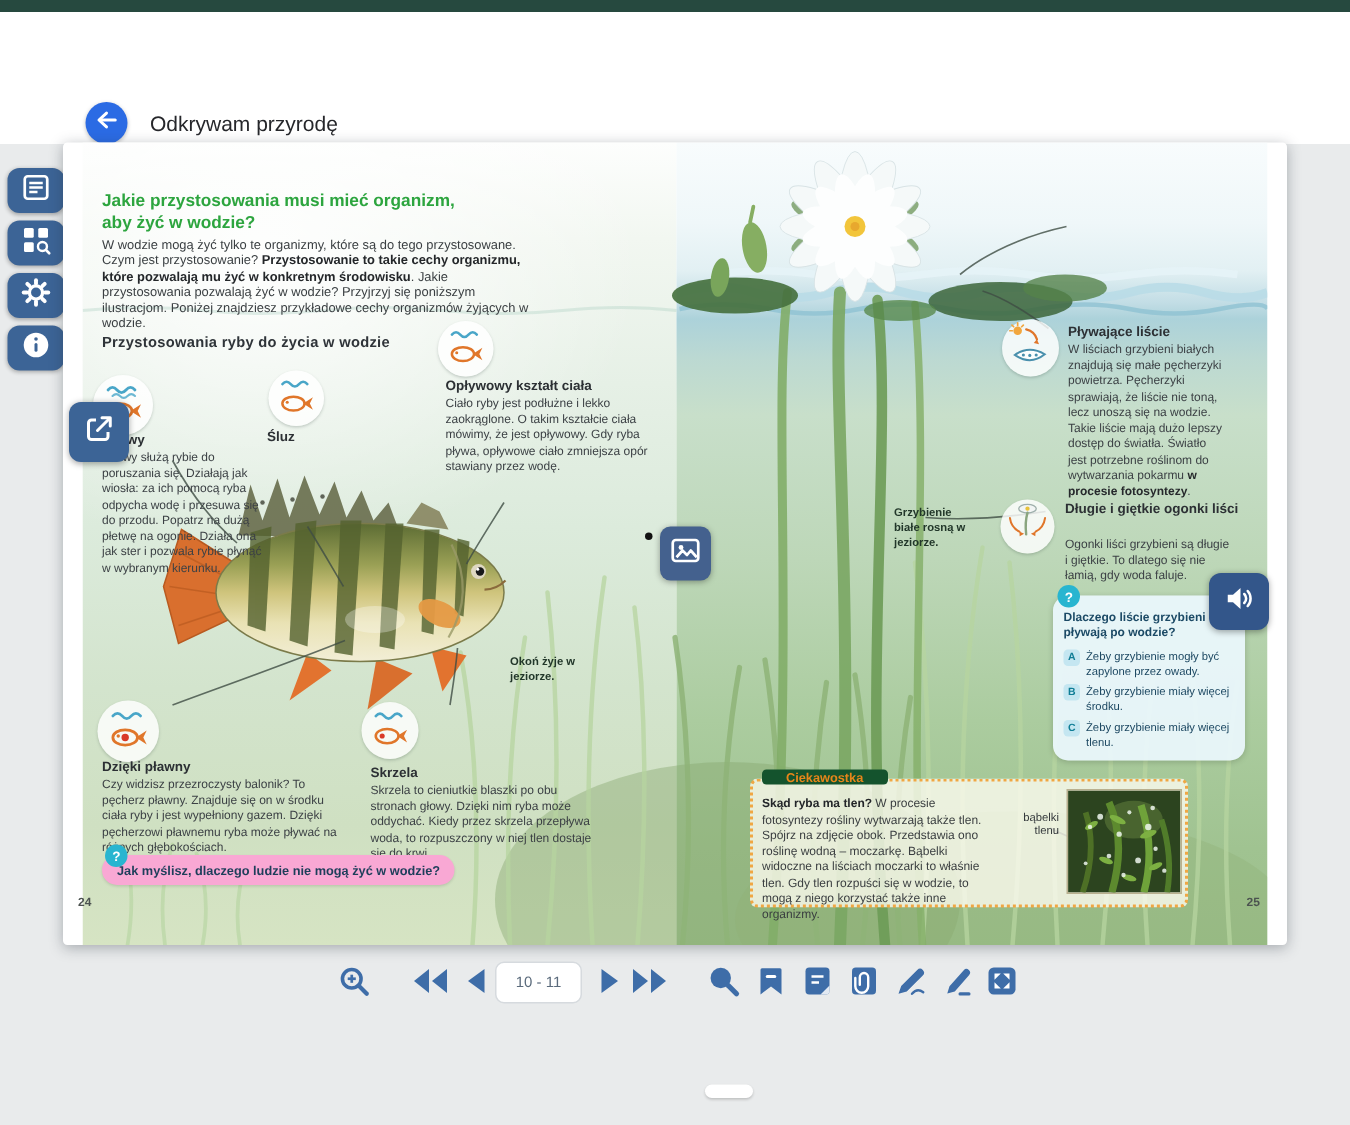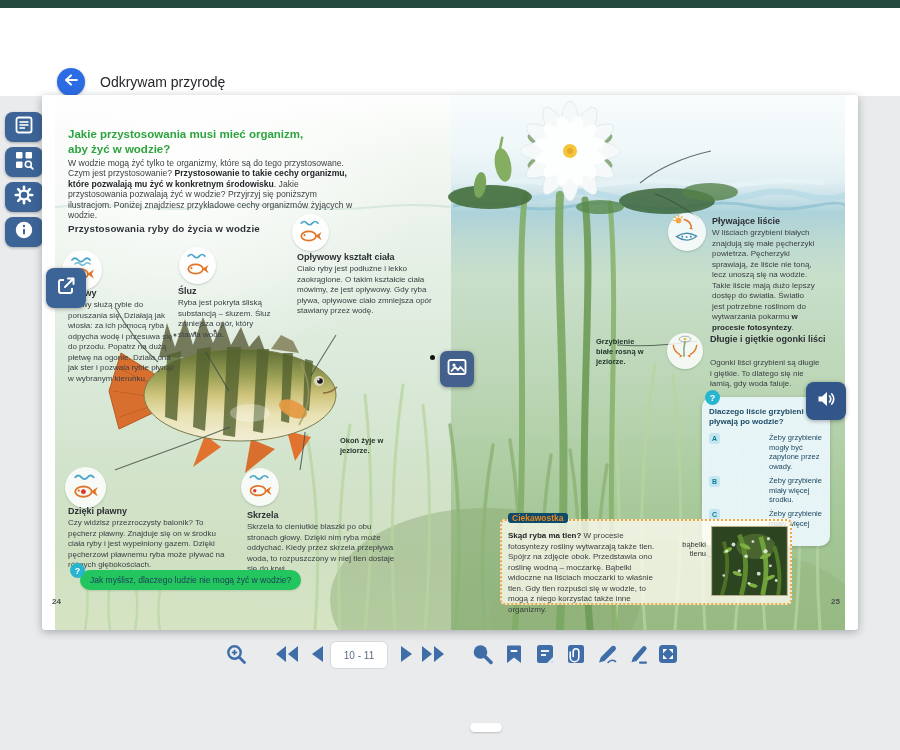--- a/index.html
+++ b/index.html
@@ -29,34 +29,34 @@
   .intro{position:absolute;left:68px;top:158px;width:292px;font-size:8.6px;line-height:1.22;color:#3a3f42;}
   .intro b{color:#24272a;}
   .sub-h{position:absolute;left:68px;top:223px;font-size:9.8px;font-weight:bold;color:#2f3439;letter-spacing:.2px;}
   .badge{position:absolute;border-radius:50%;background:rgba(255,255,255,.82);
          box-shadow:0 1px 2px rgba(60,80,70,.25);display:flex;align-items:center;justify-content:center;}
   .sec-t{position:absolute;font-size:9px;font-weight:bold;color:#2c3034;}
   .sec-b{position:absolute;font-size:8px;line-height:1.32;color:#3c4145;}
   .sec-b b{color:#26292c;}
   .caption{position:absolute;font-size:7.5px;font-weight:bold;line-height:1.3;color:#22372a;}
   .pgnum{position:absolute;font-size:8px;color:#4c5350;font-weight:bold;}
-  .qbubble{position:absolute;left:80px;top:570px;padding:5px 10px;border-radius:11px;background:#22c55e;
-           font-size:8.5px;font-weight:400;color:#1d3e5a;white-space:nowrap;box-shadow:0 1px 2px rgba(0,0,0,.12);}
+  .qbubble{position:absolute;left:68px;top:570px;padding:5px 10px;border-radius:11px;background:#f9a8d4;
+           font-size:8.5px;font-weight:700;color:#1d3e5a;white-space:nowrap;box-shadow:0 1px 2px rgba(0,0,0,.12);}
   .qmark{position:absolute;width:15px;height:15px;border-radius:50%;background:#28b5d0;color:#fff;
          font-size:9px;font-weight:bold;display:flex;align-items:center;justify-content:center;z-index:6;}
   .quiz{position:absolute;left:702px;top:397px;width:114px;background:rgba(234,246,252,.94);border-radius:10px;
         padding:10px 7px 8px 7px;box-shadow:0 1px 4px rgba(0,0,0,.18);}
   .quiz-q{font-size:8px;font-weight:600;color:#1c4a66;line-height:1.3;margin-bottom:5px;}
-  .qopt{display:flex;margin-top:4px;gap:45px;}
+  .qopt{display:flex;margin-top:4px;}
   .qchip{flex:0 0 11px;width:11px;height:11px;border-radius:3px;background:#c4e6f1;color:#0f7d96;
          font-size:7px;font-weight:bold;text-align:center;line-height:11px;margin-right:4px;cursor:pointer;}
   .qtxt{font-size:7.5px;line-height:1.3;color:#1d4862;}
   .fact{position:absolute;left:500px;top:519px;width:288px;height:82px;border:2px dotted #f0a743;
         border-radius:5px;background:rgba(255,252,242,.78);}
-  .fact-label{position:absolute;left:508px;top:513px;padding:0 4px;background:#0c4a6e;border-radius:3px;
+  .fact-label{position:absolute;left:508px;top:513px;padding:0 16px;background:#14532d;border-radius:3px;
               font-size:8.5px;font-weight:bold;color:#e8861a;z-index:5;}
   .fact-body{position:absolute;left:508px;top:531px;width:150px;font-size:8px;line-height:1.32;color:#3a3e40;}
   .fact-body b{color:#232629;}
   .photo{position:absolute;left:711px;top:526px;width:77px;height:70px;border:1px solid #b9b08f;box-sizing:border-box;}
   .photo-label{position:absolute;left:664px;top:540px;width:42px;text-align:right;font-size:7.5px;
                line-height:1.25;color:#33383b;}
   .floatbtn{position:absolute;background:#3c6496;display:flex;align-items:center;justify-content:center;
             box-shadow:0 1px 4px rgba(0,0,0,.35);cursor:pointer;}
   .handle{position:absolute;left:428px;top:628px;width:32px;height:9px;background:#fff;border-radius:5px;
           box-shadow:0 1px 2px rgba(0,0,0,.2);}
@@ -321,21 +321,20 @@
           <path d="M10,12 q3,-3.5 6,0 t6,0 t6,0" stroke="#49a6c8" stroke-width="1.8" fill="none" stroke-linecap="round"></path>
           <ellipse cx="18" cy="26" rx="8" ry="5" fill="none" stroke="#e0762a" stroke-width="1.8"></ellipse>
           <path d="M25,26 l7,-4.5 -2.2,4.5 2.2,4.5 z" fill="#e0762a"></path>
           <circle cx="14.5" cy="26" r="1.8" fill="#d93a28"></circle>
         </svg></span>
   </div>
 
   <div class="sec-t" style="left:68px;top:288px">Płetwy</div>
   <div class="sec-b" style="left:68px;top:300px;width:112px">Płetwy służą rybie do poruszania się. Działają jak wiosła: za ich pomocą ryba odpycha wodę i przesuwa się do przodu. Popatrz na dużą płetwę na ogonie. Działa ona jak ster i pozwala rybie płynąć w wybranym kierunku.</div>
   <div class="sec-t" style="left:178px;top:286px">Śluz</div>
-  <div class="sec-b" style="left:178px;top:298px;width:98px">Ryba jest pokryta śliską substancją – śluzem. Śluz zmniejsza opór, który stawia woda.</div>
   <div class="sec-t" style="left:297px;top:252px;width:140px">Opływowy kształt ciała</div>
   <div class="sec-b" style="left:297px;top:264px;width:138px">Ciało ryby jest podłużne i lekko zaokrąglone. O takim kształcie ciała mówimy, że jest opływowy. Gdy ryba pływa, opływowe ciało zmniejsza opór stawiany przez wodę.</div>
   <div class="sec-t" style="left:68px;top:506px">Dzięki pławny</div>
   <div class="sec-b" style="left:68px;top:518px;width:162px">Czy widzisz przezroczysty balonik? To pęcherz pławny. Znajduje się on w środku ciała ryby i jest wypełniony gazem. Dzięki pęcherzowi pławnemu ryba może pływać na różnych głębokościach.</div>
   <div class="sec-t" style="left:247px;top:510px">Skrzela</div>
   <div class="sec-b" style="left:247px;top:522px;width:148px">Skrzela to cieniutkie blaszki po obu stronach głowy. Dzięki nim ryba może oddychać. Kiedy przez skrzela przepływa woda, to rozpuszczony w niej tlen dostaje się do krwi.</div>
 
   <div class="caption" style="left:340px;top:436px;width:50px">Okoń żyje w jeziorze.</div>
 
   <div class="qmark" style="left:70px;top:563px">?</div>

